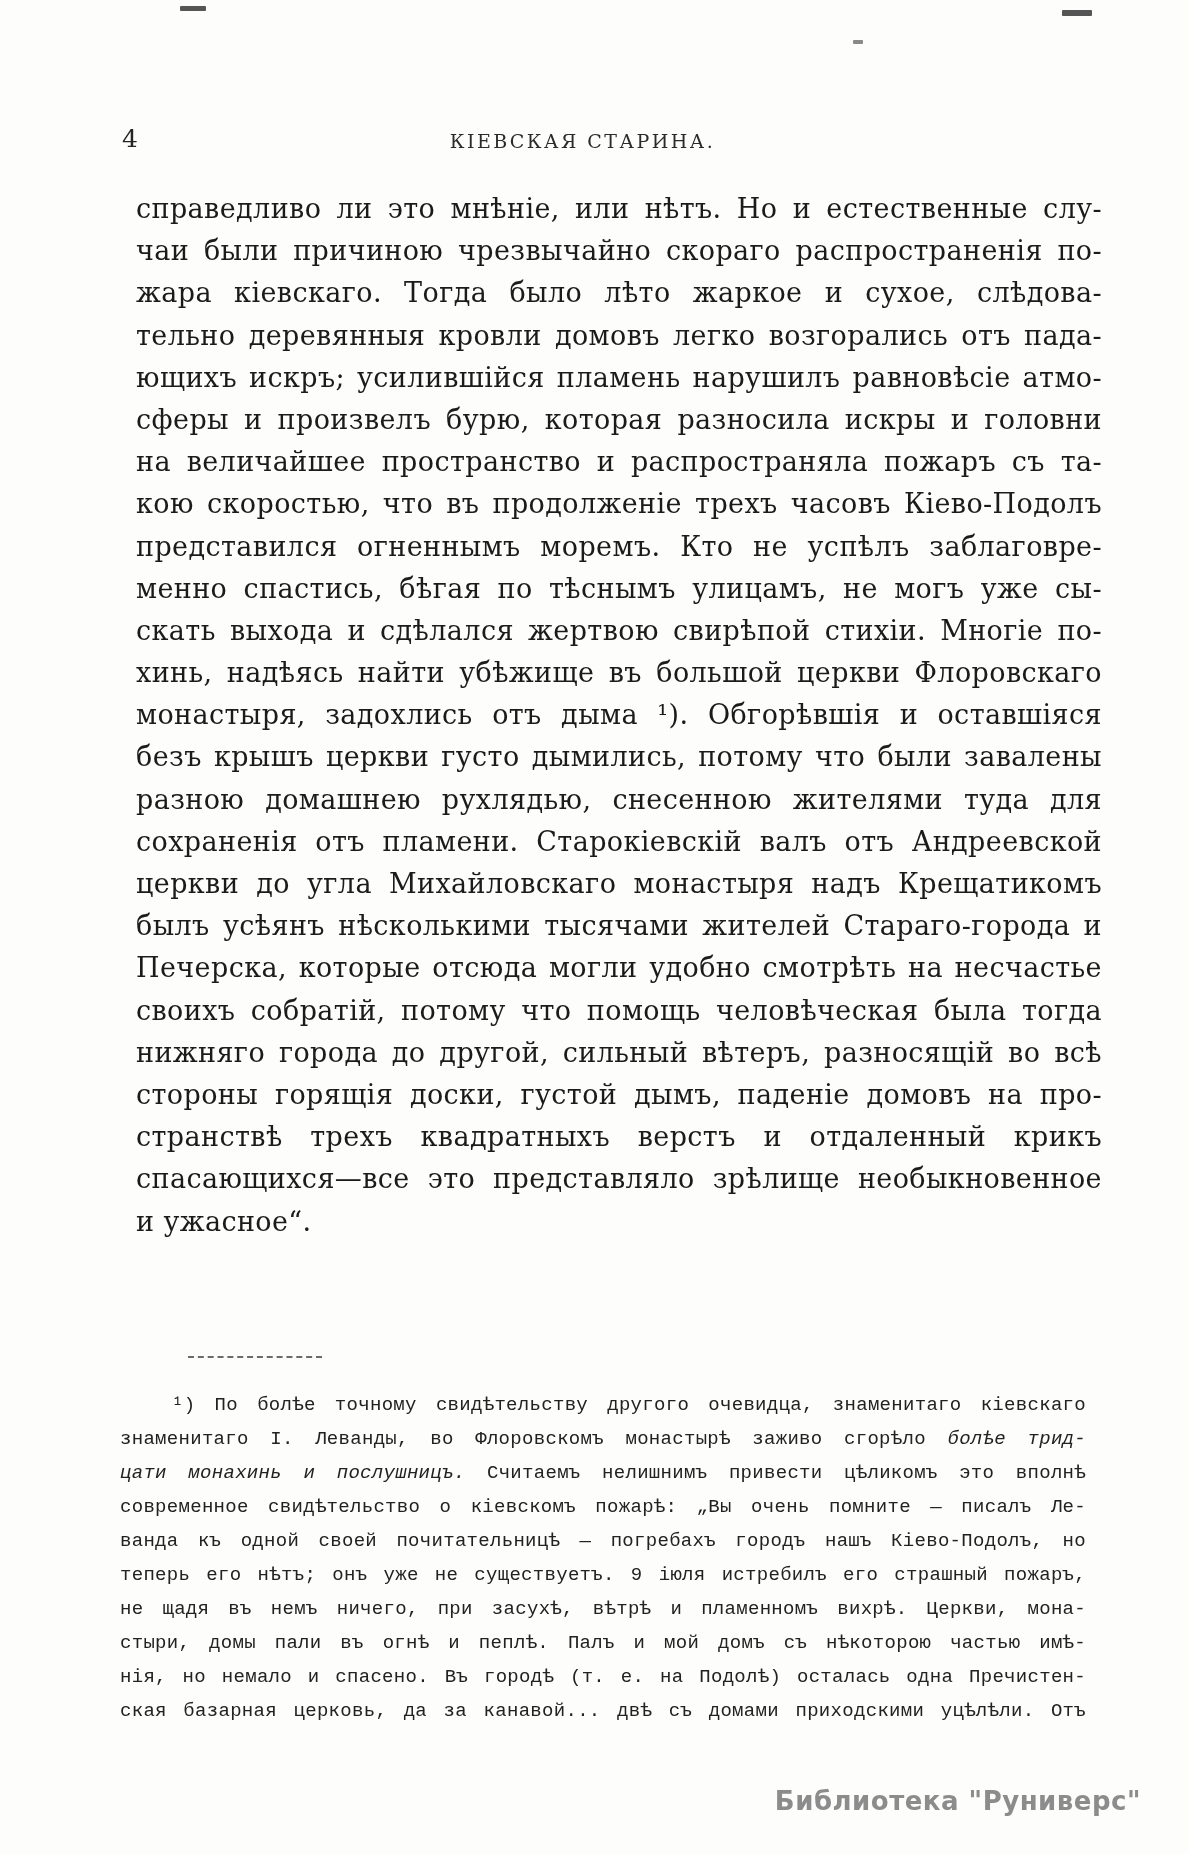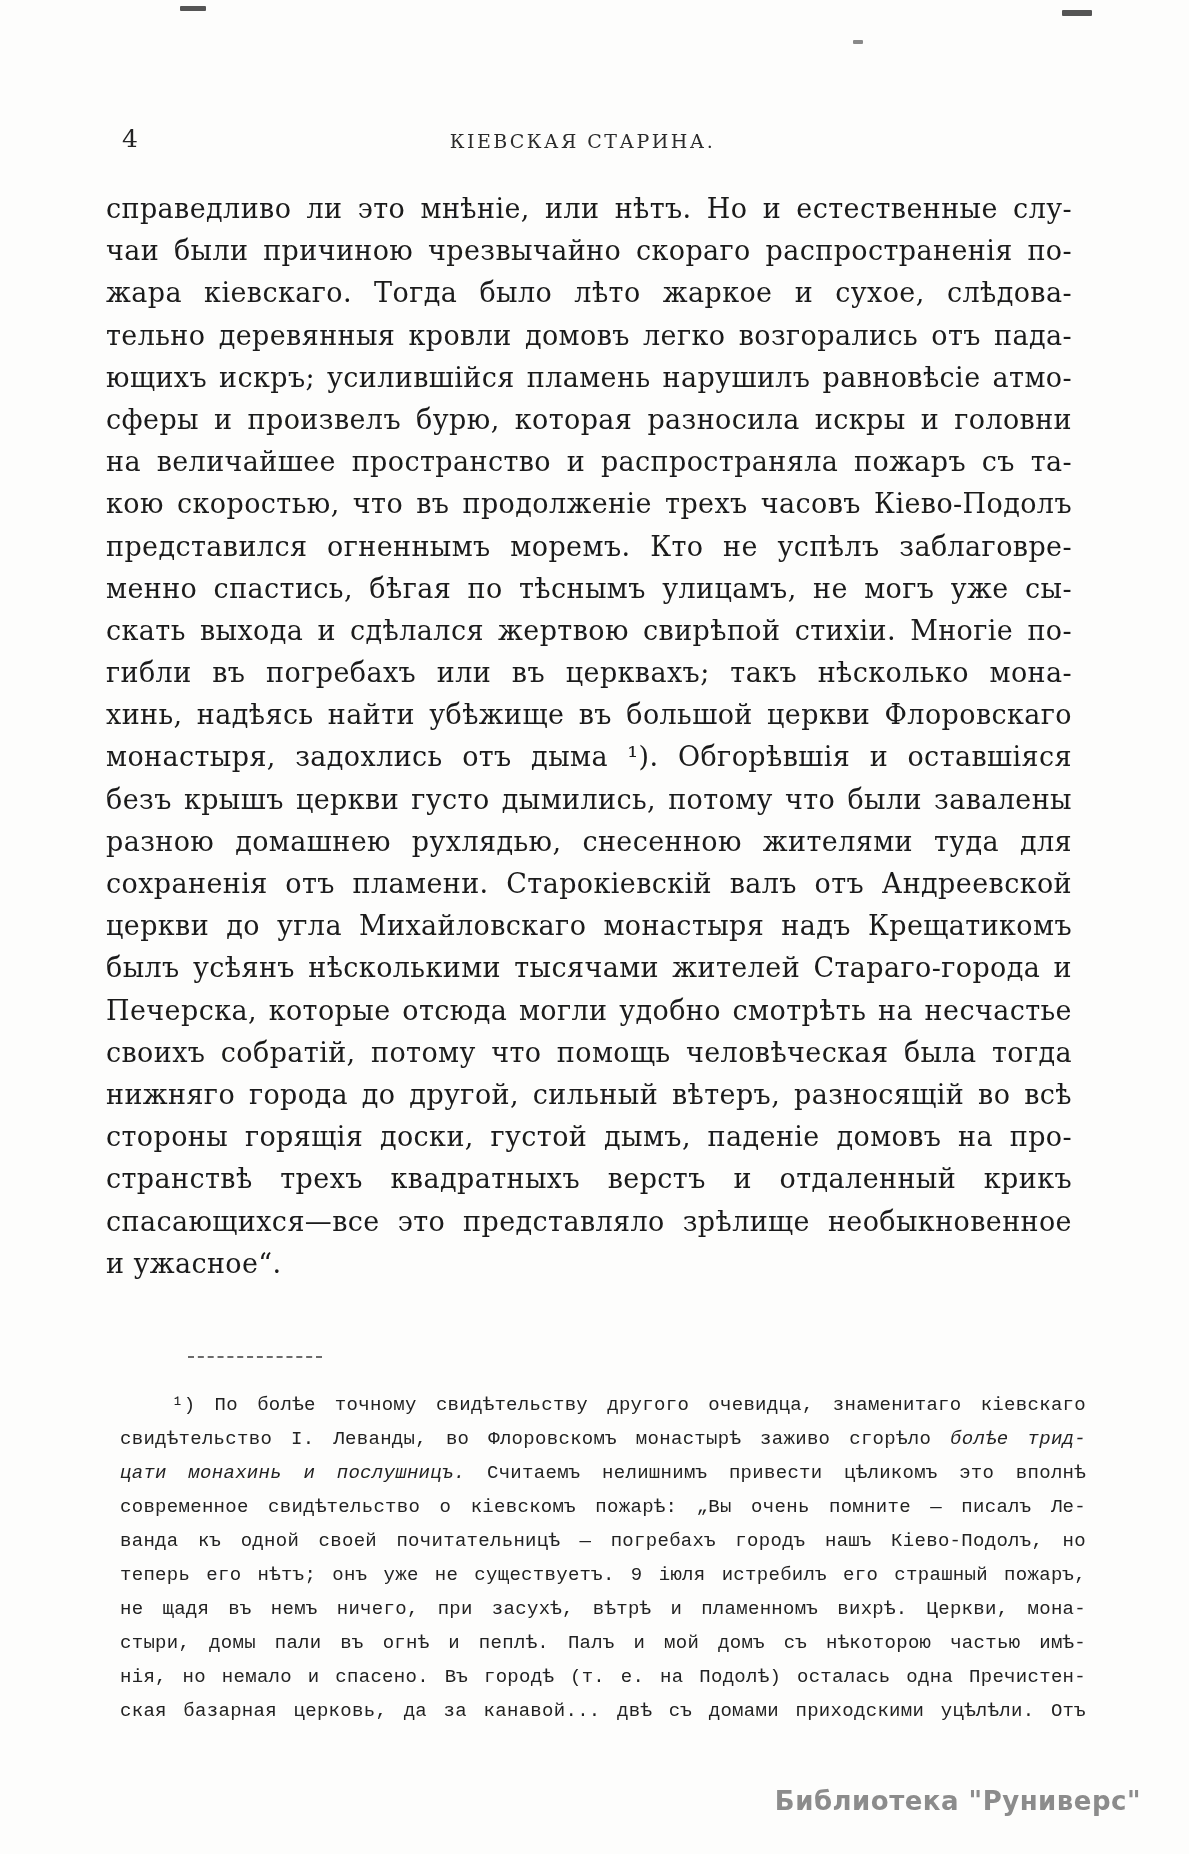--- a/index.html
+++ b/index.html
@@ -32,21 +32,21 @@
   .running-title {
     position: absolute; left: 0; right: 40px; top: 6px;
     text-align: center;
     font-size: 19px;
     letter-spacing: 2.5px;
     color: #2b2b2b;
   }
 
   .body-text {
     position: absolute;
-    left: 106px;
+    left: 136px;
     width: 966px;
     top: 188px;
     font-size: 27px;
     line-height: 42.2px;
     letter-spacing: 0.4px;
     color: #1b1b1b;
   }
   .body-line {
     text-align: justify;
     text-align-last: justify;
@@ -112,42 +112,41 @@
       <div class="body-line">чаи были причиною чрезвычайно скораго распространенія по-</div>
       <div class="body-line">жара кіевскаго. Тогда было лѣто жаркое и сухое, слѣдова-</div>
       <div class="body-line">тельно деревянныя кровли домовъ легко возгорались отъ пада-</div>
       <div class="body-line">ющихъ искръ; усилившійся пламень нарушилъ равновѣсіе атмо-</div>
       <div class="body-line">сферы и произвелъ бурю, которая разносила искры и головни</div>
       <div class="body-line">на величайшее пространство и распространяла пожаръ съ та-</div>
       <div class="body-line">кою скоростью, что въ продолженіе трехъ часовъ Кіево-Подолъ</div>
       <div class="body-line">представился огненнымъ моремъ. Кто не успѣлъ заблаговре-</div>
       <div class="body-line">менно спастись, бѣгая по тѣснымъ улицамъ, не могъ уже сы-</div>
       <div class="body-line">скать выхода и сдѣлался жертвою свирѣпой стихіи. Многіе по-</div>
-      <div class="body-line">гибли въ погребахъ или въ церквахъ; такъ нѣсколько мона-</div>
       <div class="body-line">хинь, надѣясь найти убѣжище въ большой церкви Флоровскаго</div>
       <div class="body-line">монастыря, задохлись отъ дыма ¹). Обгорѣвшія и оставшіяся</div>
       <div class="body-line">безъ крышъ церкви густо дымились, потому что были завалены</div>
       <div class="body-line">разною домашнею рухлядью, снесенною жителями туда для</div>
       <div class="body-line">сохраненія отъ пламени. Старокіевскій валъ отъ Андреевской</div>
       <div class="body-line">церкви до угла Михайловскаго монастыря надъ Крещатикомъ</div>
       <div class="body-line">былъ усѣянъ нѣсколькими тысячами жителей Стараго-города и</div>
       <div class="body-line">Печерска, которые отсюда могли удобно смотрѣть на несчастье</div>
       <div class="body-line">своихъ собратій, потому что помощь человѣческая была тогда</div>
       <div class="body-line">нижняго города до другой, сильный вѣтеръ, разносящій во всѣ</div>
       <div class="body-line">стороны горящія доски, густой дымъ, паденіе домовъ на про-</div>
       <div class="body-line">странствѣ трехъ квадратныхъ верстъ и отдаленный крикъ</div>
       <div class="body-line">спасающихся—все это представляло зрѣлище необыкновенное</div>
       <div class="body-line">и ужасное“.</div>
     </main>
 
   <div class="footnote-sep"></div>
 
   <section class="footnote">
       <div class="footnote-line"><span>¹) По болѣе точному свидѣтельству другого очевидца, знаменитаго кіевскаго</span></div>
-      <div class="footnote-line"><span>свидѣтельство І. Леванды, во Флоровскомъ монастырѣ заживо сгорѣло </span><span style="font-style: italic; margin-top: 48px;">болѣе трид-</span></div>
+      <div class="footnote-line"><span>знаменитаго І. Леванды, во Флоровскомъ монастырѣ заживо сгорѣло </span><span style="font-style: italic; margin-top: 48px;">болѣе трид-</span></div>
       <div class="footnote-line"><span style="font-style: italic;">цати монахинь и послушницъ.</span><span> Считаемъ нелишнимъ привести цѣликомъ это вполнѣ</span></div>
       <div class="footnote-line"><span>современное свидѣтельство о кіевскомъ пожарѣ: „Вы очень помните — писалъ Ле-</span></div>
       <div class="footnote-line"><span>ванда къ одной своей почитательницѣ — погребахъ городъ нашъ Кіево-Подолъ, но</span></div>
       <div class="footnote-line"><span>теперь его нѣтъ; онъ уже не существуетъ. 9 іюля истребилъ его страшный пожаръ,</span></div>
       <div class="footnote-line"><span>не щадя въ немъ ничего, при засухѣ, вѣтрѣ и пламенномъ вихрѣ. Церкви, мона-</span></div>
       <div class="footnote-line"><span>стыри, домы пали въ огнѣ и пеплѣ. Палъ и мой домъ съ нѣкоторою частью имѣ-</span></div>
       <div class="footnote-line"><span>нія, но немало и спасено. Въ городѣ (т. е. на Подолѣ) осталась одна Пречистен-</span></div>
       <div class="footnote-line"><span>ская базарная церковь, да за канавой... двѣ съ домами приходскими уцѣлѣли. Отъ</span></div>
     </section>
 

